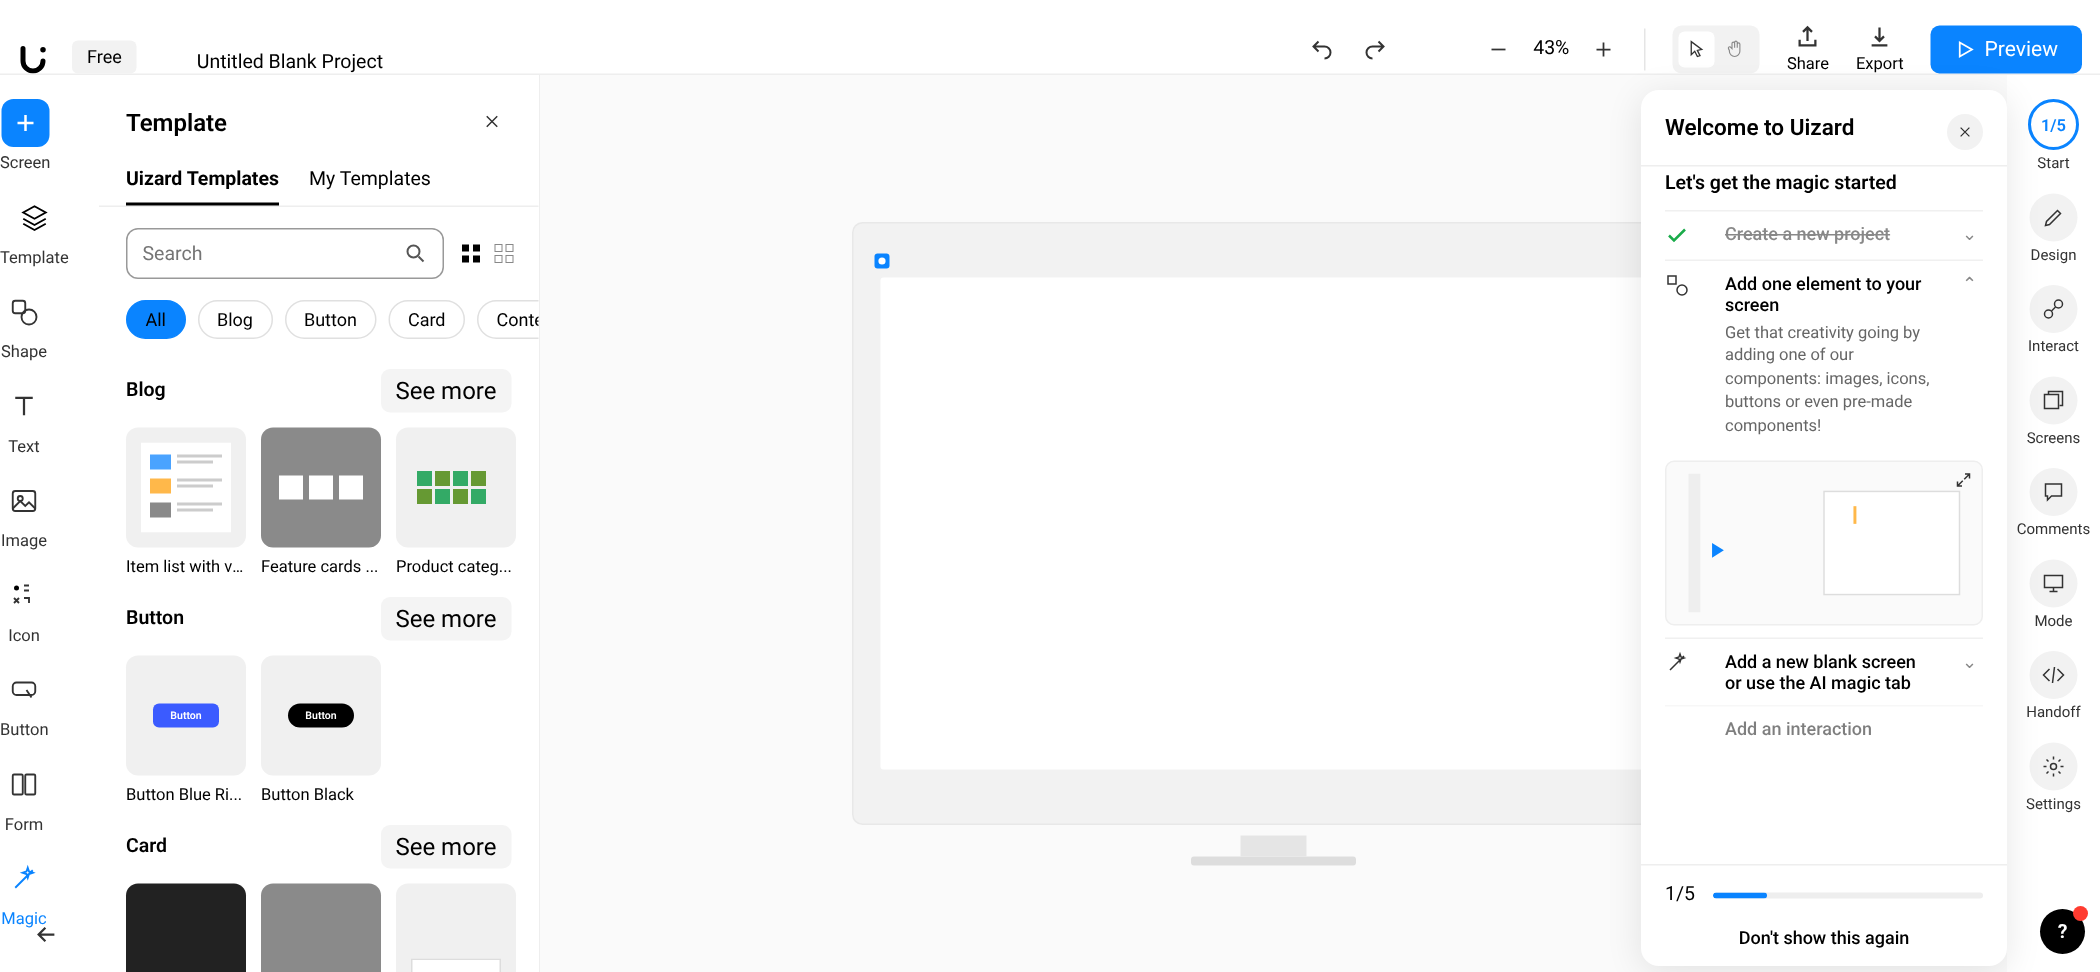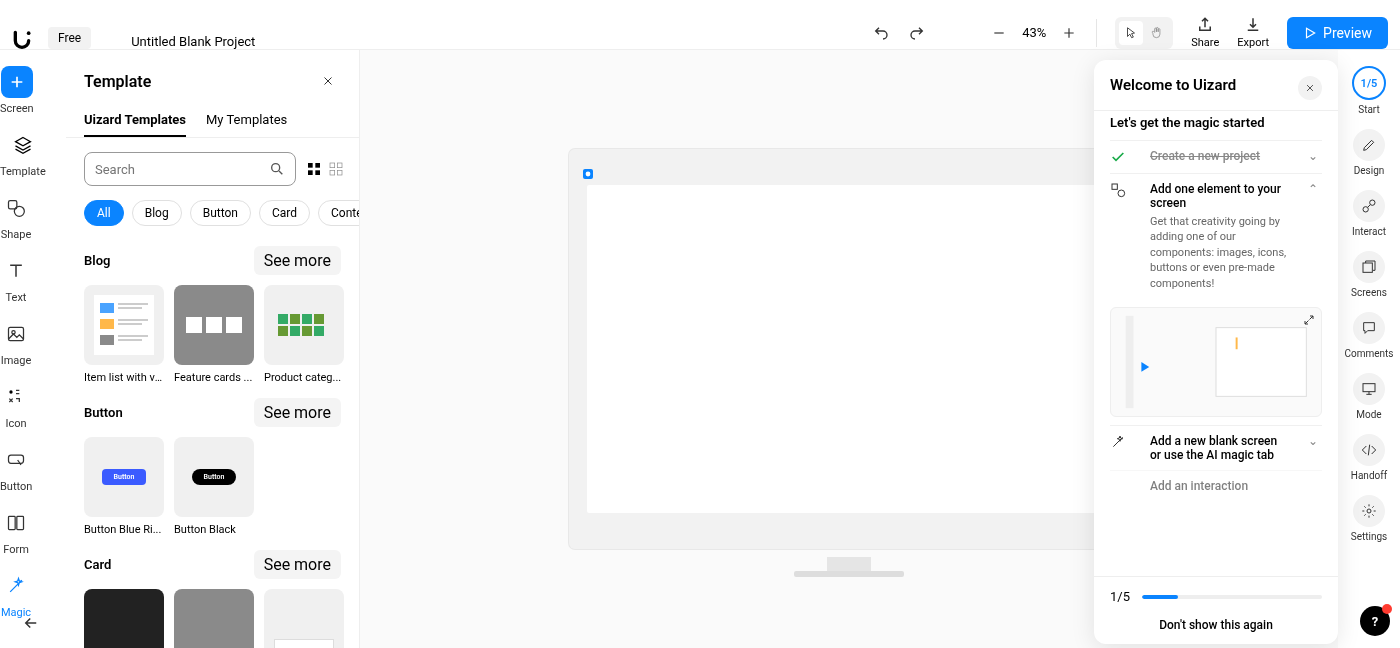--- a/index.html
+++ b/index.html
@@ -39,21 +39,21 @@
 .tabs{display:flex;gap:20px;padding:0 18px;border-bottom:1px solid #eee}
 .tab{padding:8px 0;font-size:13px;cursor:pointer;border-bottom:2px solid transparent}
 .tab.active{font-weight:700;border-bottom-color:#000}
 .search-row{display:flex;align-items:center;gap:10px;padding:14px 18px}
 .search-box{flex:1;border:1px solid #999;border-radius:8px;height:34px;display:flex;align-items:center;padding:0 10px;gap:8px}
 .search-box input{border:none;outline:none;flex:1;font-size:13px}
 .view-toggle{display:flex;gap:6px}
 .vt{width:16px;height:16px;cursor:pointer}
 .chips{display:flex;gap:8px;padding:0 18px 6px;overflow:hidden}
 .chip{border:1px solid #e0e0e0;border-radius:14px;padding:5px 12px;font-size:12px;white-space:nowrap;cursor:pointer}
-.chip.active{background:#0a84ff;color:#ffffff;border-color:#0a84ff}
+.chip.active{background:#0a84ff;color:#000000;border-color:#0a84ff}
 .sect{padding:14px 18px 0}
 .sect-hdr{display:flex;justify-content:space-between;align-items:center;margin-bottom:10px}
 .sect-title{font-size:13px;font-weight:600}
 .see-more{font-size:16px;background:#f4f4f4;padding:5px 10px;border-radius:6px;cursor:pointer}
 .cards{display:flex;gap:10px}
 .card-item{width:80px}
 .thumb{width:80px;height:80px;border-radius:8px;background:#f0f0f0;display:flex;align-items:center;justify-content:center;overflow:hidden;cursor:pointer}
 .thumb.dark{background:#8a8a8a}
 .thumb.black{background:#222}
 .card-name{font-size:11px;margin-top:6px;white-space:nowrap;overflow:hidden;text-overflow:ellipsis}

